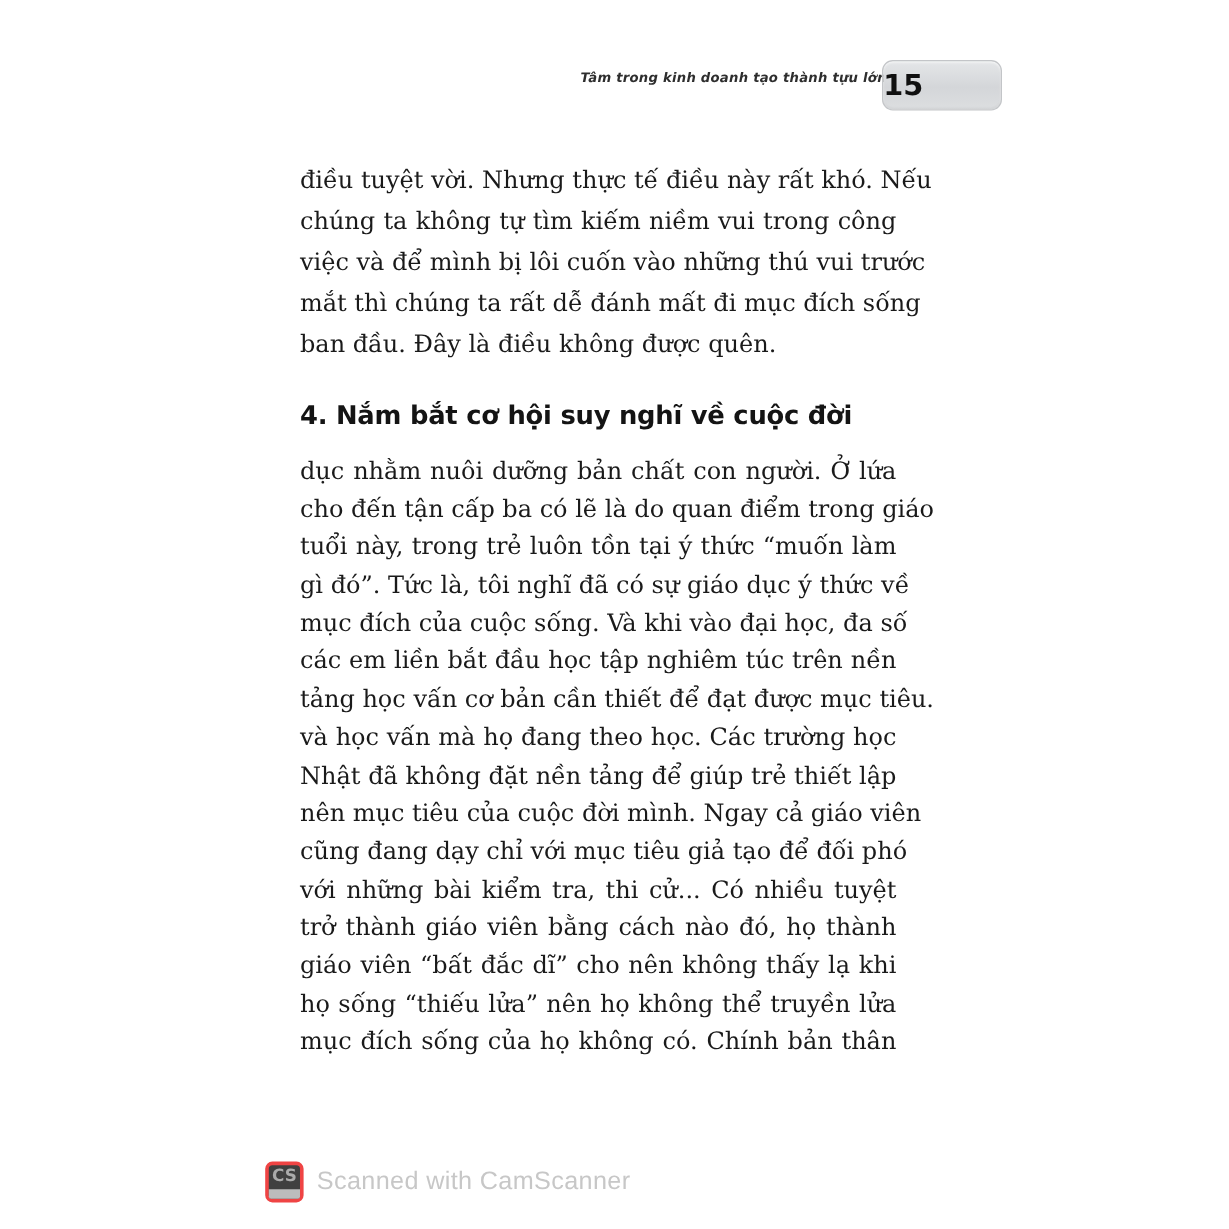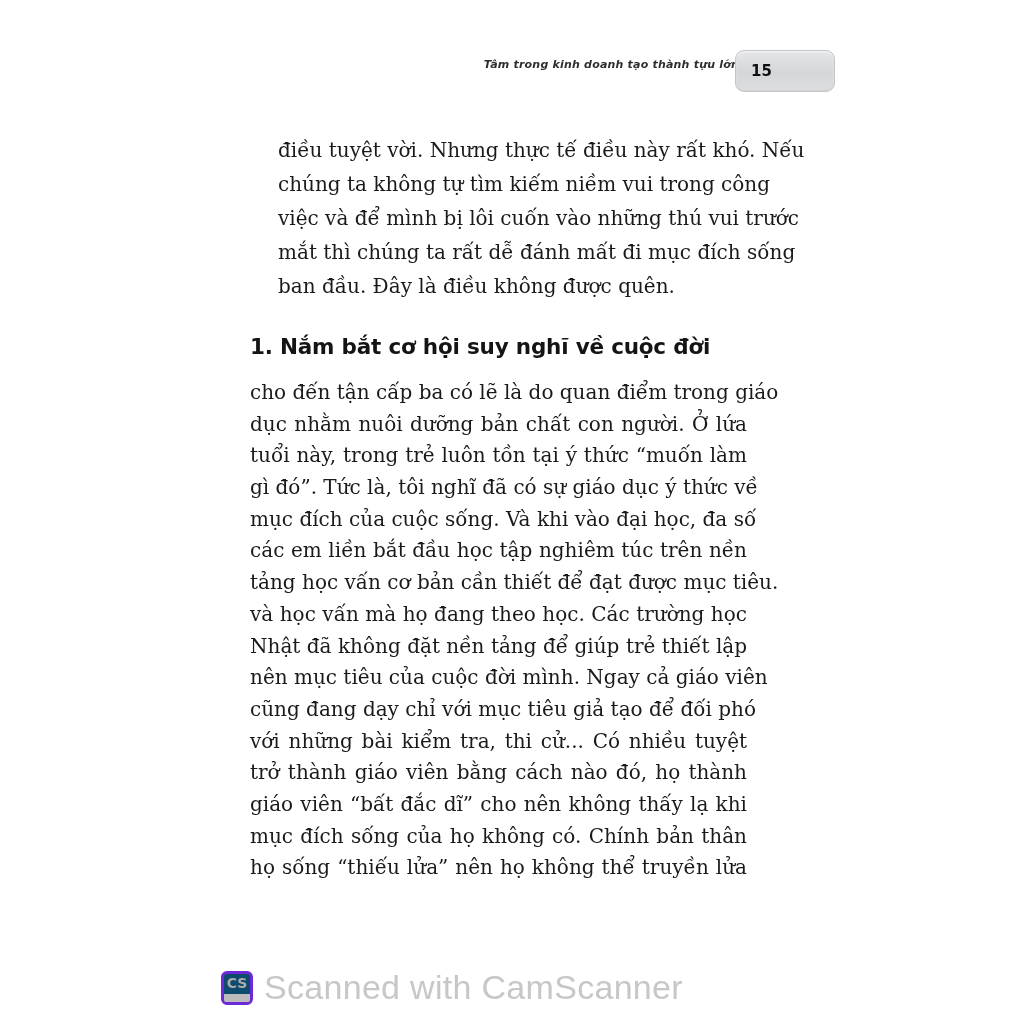--- a/index.html
+++ b/index.html
@@ -33,43 +33,42 @@
     left: 735px;
     width: 98px;
     height: 40px;
     border-radius: 9px;
     background: linear-gradient(180deg, #e4e6e8 0%, #d4d6d9 55%, #dcdee0 100%);
     border: 1px solid #c3c5c8;
     box-shadow: inset 0 1px 2px rgba(255,255,255,0.7), inset 0 -1px 2px rgba(0,0,0,0.06);
   }
   .page-badge .num {
     display: block;
-    padding-left: 15px;
     line-height: 40px;
     font-family: "DejaVu Sans", sans-serif;
     font-weight: bold;
-    font-size: 15px;
+    font-size: 24px;
     color: #101010;
   }
 
   
   .col {
     position: absolute;
     left: 250px;
     width: 497px;
   }
   .para { font-size: 20px; }
   .para > div {
     text-align: justify;
     text-align-last: justify;
     white-space: nowrap;
   }
   .para.endpara > div:last-child { text-align-last: left; }
   #para1 { top: 133px; }
-  #para1 > div { line-height: 34px; height: 34px; margin-left: 28px; }
+  #para1 > div { line-height: 34px; height: 34px; }
   #para2 { top: 377px; }
   #para2 > div { line-height: 31.7px; height: 31.7px; }
 
   .section-heading {
     position: absolute;
     top: 334px;
     left: 250px;
     width: 497px;
     font-family: "DejaVu Sans", sans-serif;
     font-weight: bold;
@@ -84,23 +83,23 @@
     left: 221px;
     top: 968px;
     display: flex;
     align-items: center;
     gap: 11px;
   }
   .cs-logo {
     position: relative;
     width: 26px;
     height: 28px;
-    border: 3px solid #6d28d9;
+    border: 3px solid #ef4444;
     border-radius: 6px;
-    background: #0c4a6e;
+    background: #404040;
     box-sizing: content-box;
   }
   .cs-logo .cs-text {
     display: block;
     text-align: center;
     font-family: "DejaVu Sans", sans-serif;
     font-weight: bold;
     font-size: 14px;
     line-height: 19px;
     color: #ababab;
@@ -108,21 +107,21 @@
   }
   .cs-logo .cs-base {
     position: absolute;
     left: 0; right: 0; bottom: 0;
     height: 8px;
     background: #bcbcbc;
     border-radius: 0 0 2px 2px;
   }
   .watermark .wm-text {
     font-family: "Liberation Sans", sans-serif;
-    font-size: 34px;
+    font-size: 21px;
     color: #c7c7c7;
     letter-spacing: 0.3px;
   }
 </style>
 </head>
 <body>
 
 <div class="page">
 
   <div class="running-header">Tâm trong kinh doanh tạo thành tựu lớn</div>
@@ -132,39 +131,39 @@
   </div>
 
   <div id="para1" class="col para endpara">
       <div>điều tuyệt vời. Nhưng thực tế điều này rất khó. Nếu</div>
       <div>chúng ta không tự tìm kiếm niềm vui trong công</div>
       <div>việc và để mình bị lôi cuốn vào những thú vui trước</div>
       <div>mắt thì chúng ta rất dễ đánh mất đi mục đích sống</div>
       <div>ban đầu. Đây là điều không được quên.</div>
     </div>
 
-  <div class="section-heading">1. Nắm bắt cơ hội suy nghĩ về cuộc đời</div>
+  <div class="section-heading">4. Nắm bắt cơ hội suy nghĩ về cuộc đời</div>
 
   <div id="para2" class="col para">
+      <div>dục nhằm nuôi dưỡng bản chất con người. Ở lứa</div>
       <div>cho đến tận cấp ba có lẽ là do quan điểm trong giáo</div>
-      <div>dục nhằm nuôi dưỡng bản chất con người. Ở lứa</div>
       <div>tuổi này, trong trẻ luôn tồn tại ý thức “muốn làm</div>
       <div>gì đó”. Tức là, tôi nghĩ đã có sự giáo dục ý thức về</div>
       <div>mục đích của cuộc sống. Và khi vào đại học, đa số</div>
       <div>các em liền bắt đầu học tập nghiêm túc trên nền</div>
       <div>tảng học vấn cơ bản cần thiết để đạt được mục tiêu.</div>
       <div>và học vấn mà họ đang theo học. Các trường học</div>
       <div>Nhật đã không đặt nền tảng để giúp trẻ thiết lập</div>
       <div>nên mục tiêu của cuộc đời mình. Ngay cả giáo viên</div>
       <div>cũng đang dạy chỉ với mục tiêu giả tạo để đối phó</div>
       <div>với những bài kiểm tra, thi cử... Có nhiều tuyệt</div>
       <div>trở thành giáo viên bằng cách nào đó, họ thành</div>
       <div>giáo viên “bất đắc dĩ” cho nên không thấy lạ khi</div>
+      <div>họ sống “thiếu lửa” nên họ không thể truyền lửa</div>
       <div>mục đích sống của họ không có. Chính bản thân</div>
-      <div>họ sống “thiếu lửa” nên họ không thể truyền lửa</div>
     </div>
 
   <div class="watermark">
     <div class="cs-logo">
       <span class="cs-text">CS</span>
       <span class="cs-base"></span>
     </div>
     <span class="wm-text">Scanned with CamScanner</span>
   </div>
 

